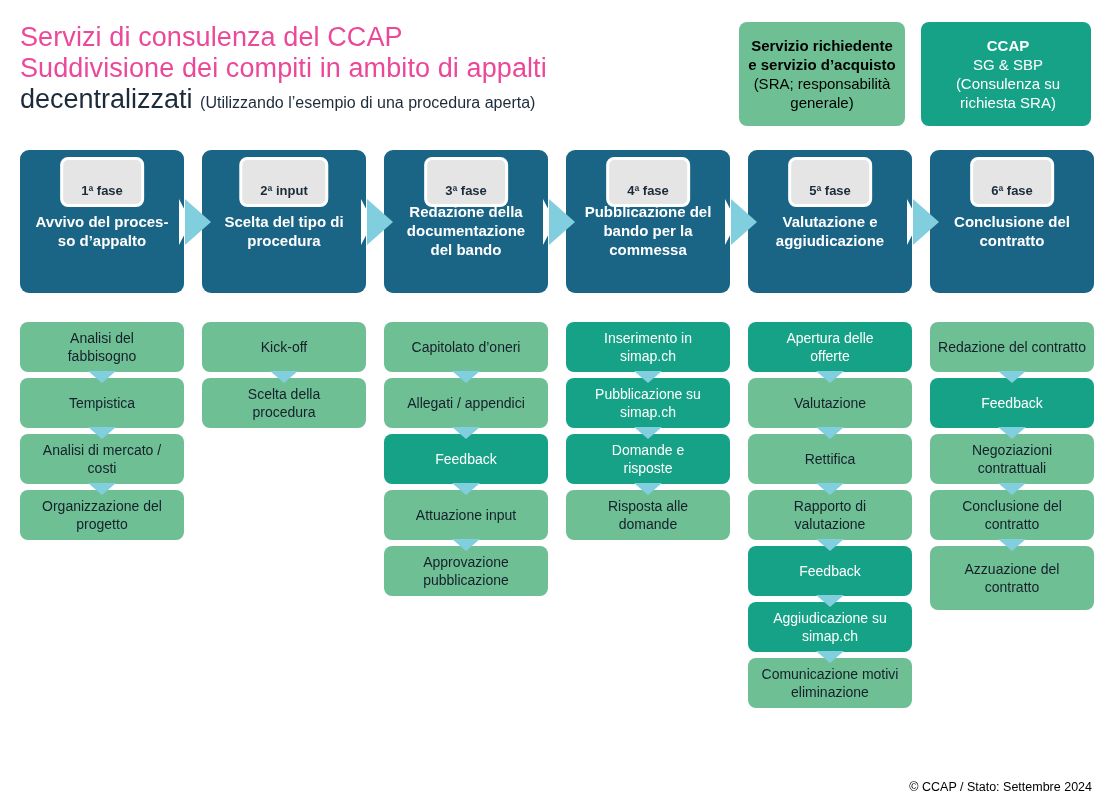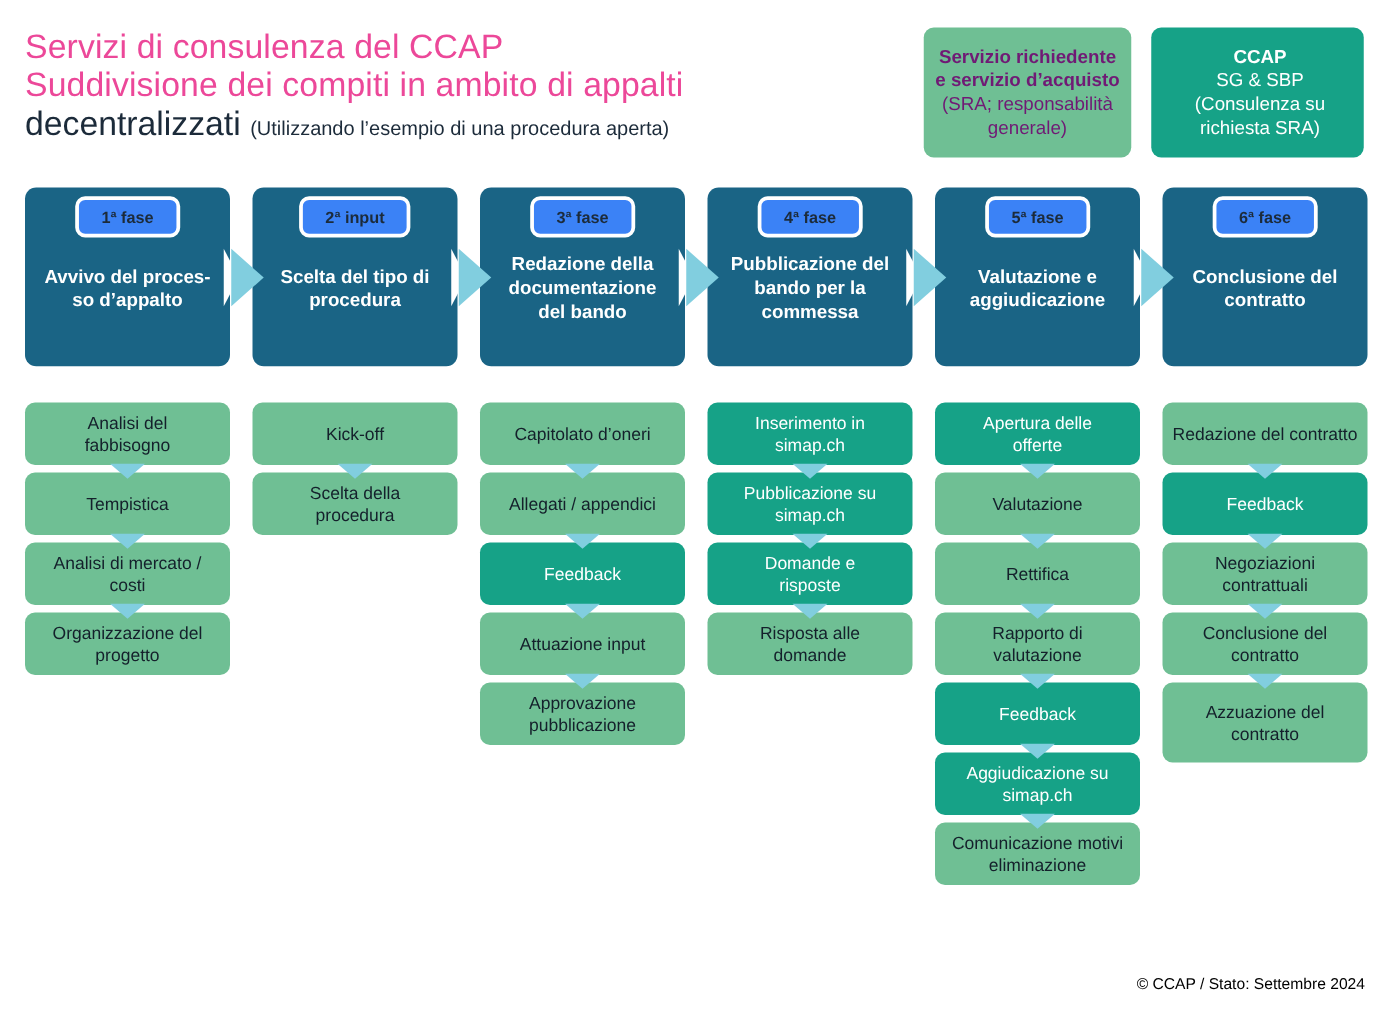--- a/index.html
+++ b/index.html
@@ -58,21 +58,21 @@
     align-items: center;
     justify-content: center;
     text-align: center;
     padding: 6px 8px;
     line-height: 19px;
   }
   #legend-sra {
     left: 739px; top: 22px;
     width: 166px; height: 104px;
     background: #6FBF94;
-    color: #701a75;
+    color: #000000;
   }
   #legend-ccap {
     left: 921px; top: 22px;
     width: 170px; height: 104px;
     background: #16A287;
     color: #ffffff;
     padding-left: 12px;
   }
   .legend-strong { font-weight: bold; font-size: 15px; }
   .legend-normal { font-weight: normal; font-size: 15px; }
@@ -106,28 +106,28 @@
     font-weight: bold;
     font-size: 15px;
     line-height: 19px;
     padding: 26px 10px 8px 10px;
   }
   .phase-badge {
     position: absolute;
     left: 50%;
     transform: translateX(-50%);
     top: 7px;
-    background: #3b82f6;
+    background: #e5e5e5;
     color: #1c2b3a;
     font-weight: bold;
     font-size: 13px;
     line-height: 13px;
     border-radius: 8px;
     border: 3px solid #ffffff;
-    padding: 7px 18px 7px 18px;
+    padding: 24px 18px 7px 18px;
     white-space: nowrap;
     z-index: 4;
   }
   .phase-arrow {
     position: absolute;
     right: -27px;
     top: 50%;
     transform: translateY(-50%);
     width: 0; height: 0;
     border-top: 23px solid transparent;

